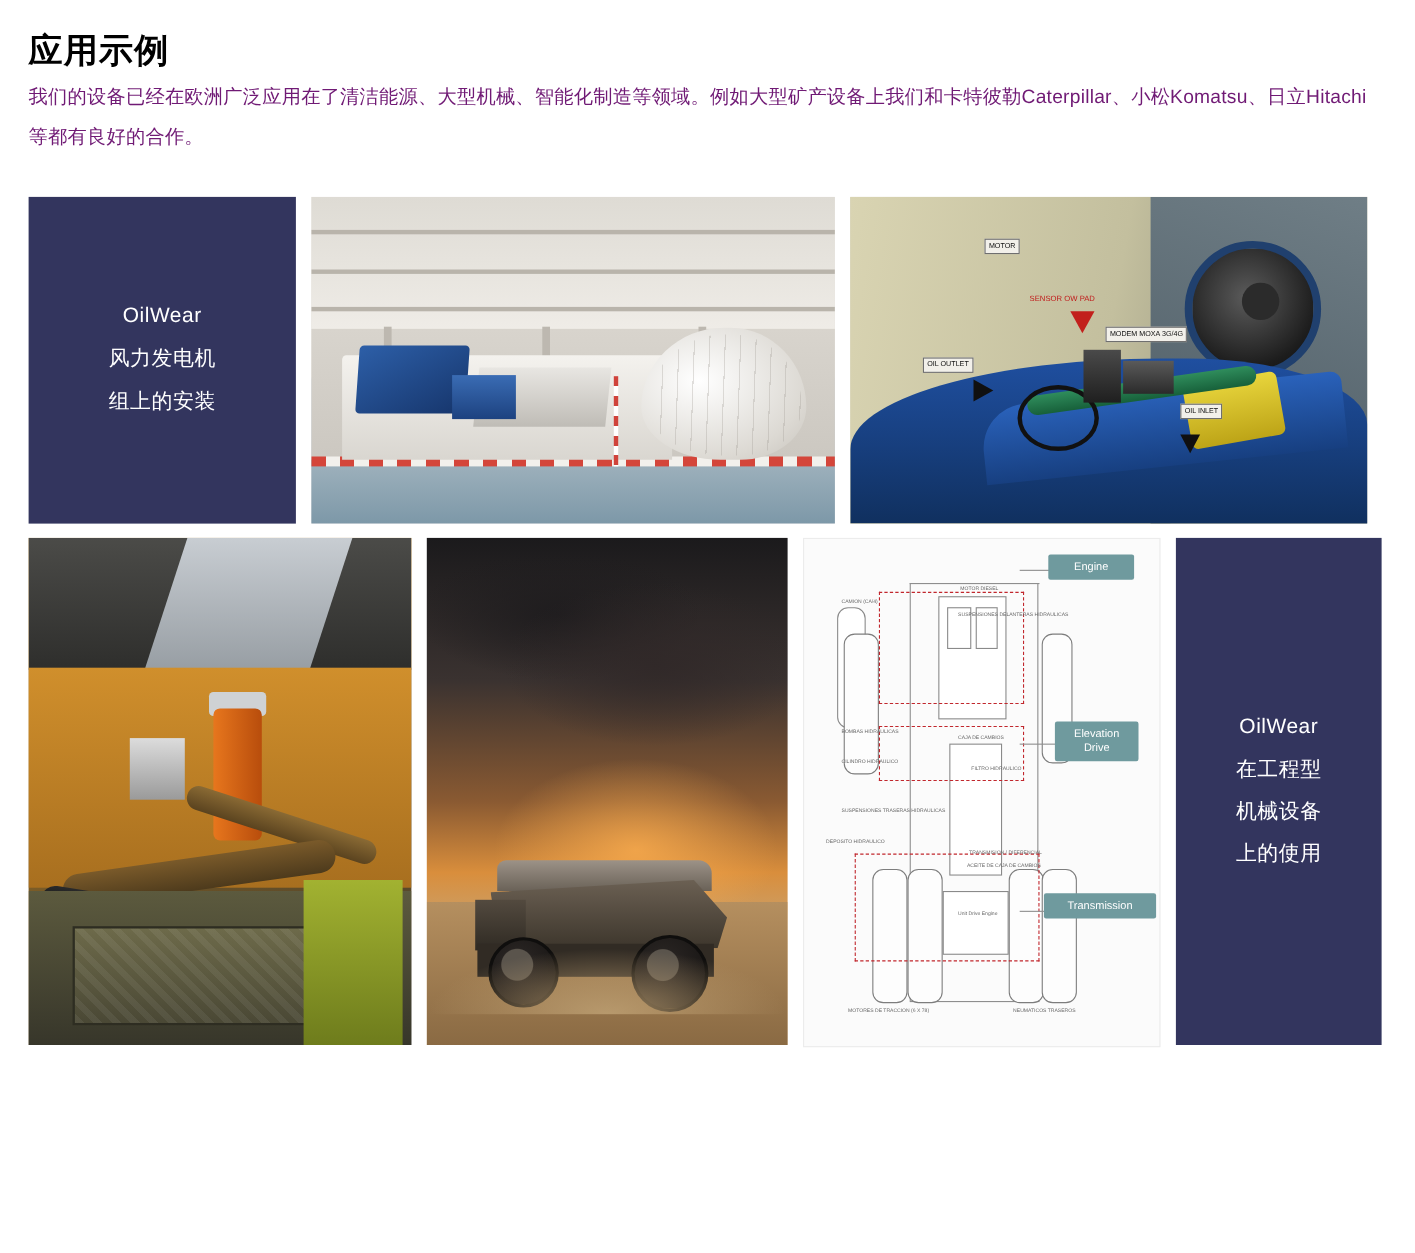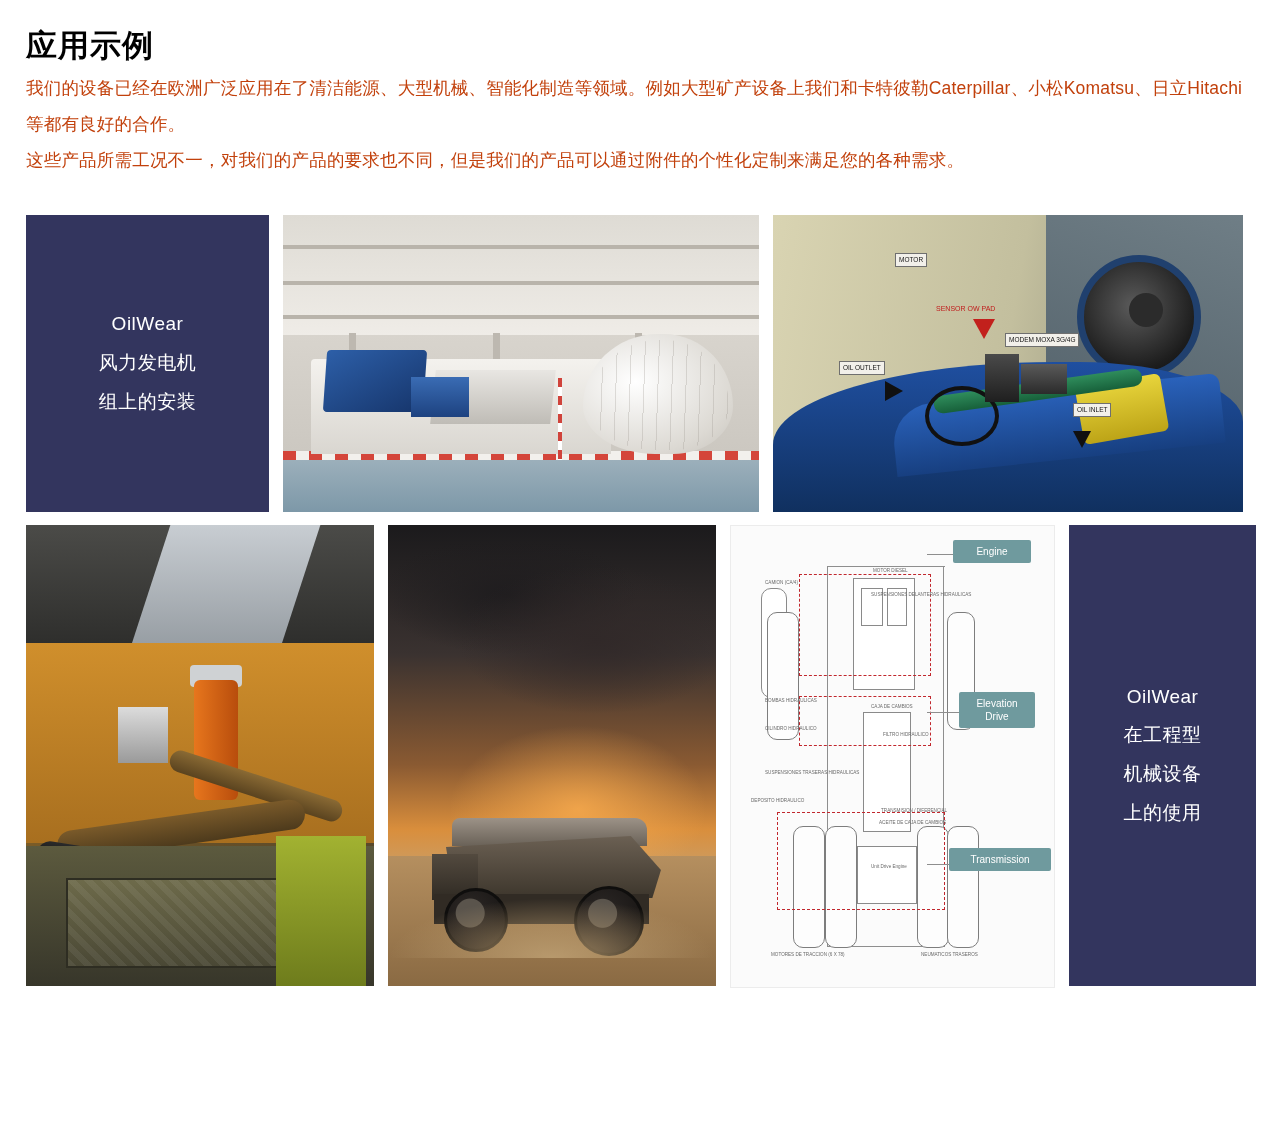--- a/index.html
+++ b/index.html
@@ -24,21 +24,21 @@
   .page-title {
     font-size: 31px;
     font-weight: bold;
     color: #000000;
     letter-spacing: 1px;
     margin: 0 0 5px 0;
     line-height: 1.3;
   }
   .intro {
     font-size: 17.5px;
-    color: #c2410c;
+    color: #701a75;
     line-height: 2.05;
     letter-spacing: 0.2px;
     max-width: 1235px;
   }
   .intro p {
     margin: 0;
   }
   .grid {
     margin-top: 36px;
   }
@@ -396,21 +396,20 @@
 </style>
 </head>
 <body>
 
 <div class="page">
 
   <h1 class="page-title">应用示例</h1>
 
   <div class="intro">
     <p>我们的设备已经在欧洲广泛应用在了清洁能源、大型机械、智能化制造等领域。例如大型矿产设备上我们和卡特彼勒Caterpillar、小松Komatsu、日立Hitachi 等都有良好的合作。</p>
-    <p>这些产品所需工况不一，对我们的产品的要求也不同，但是我们的产品可以通过附件的个性化定制来满足您的各种需求。</p>
   </div>
 
   <div class="grid">
 
     <div class="row">
 
       <div class="cell caption-panel r1-caption">
         <span class="cap-line">OilWear</span>
         <span class="cap-line">风力发电机</span>
         <span class="cap-line">组上的安装</span>

